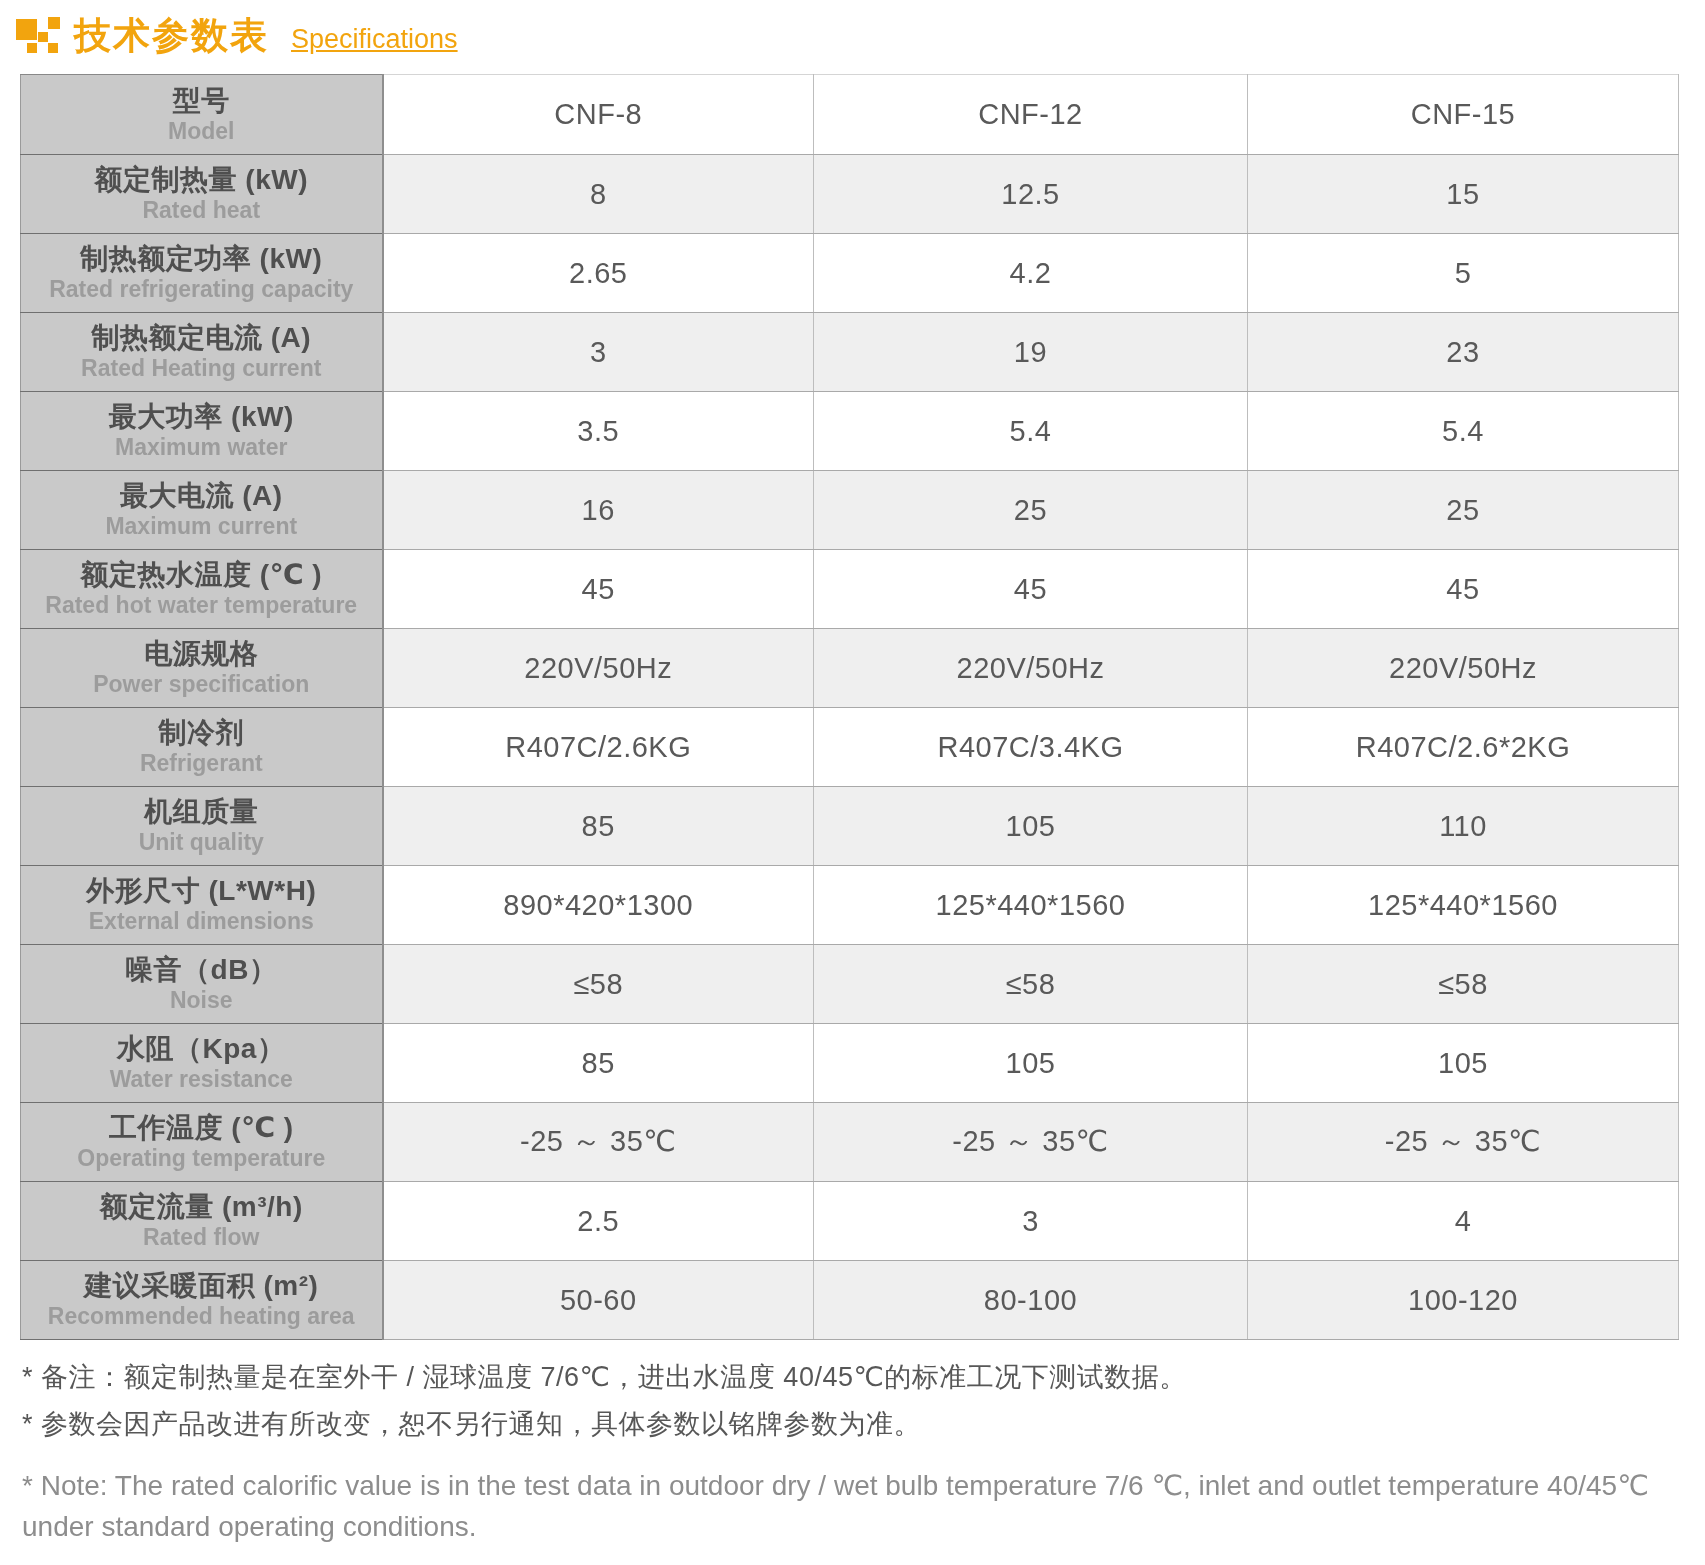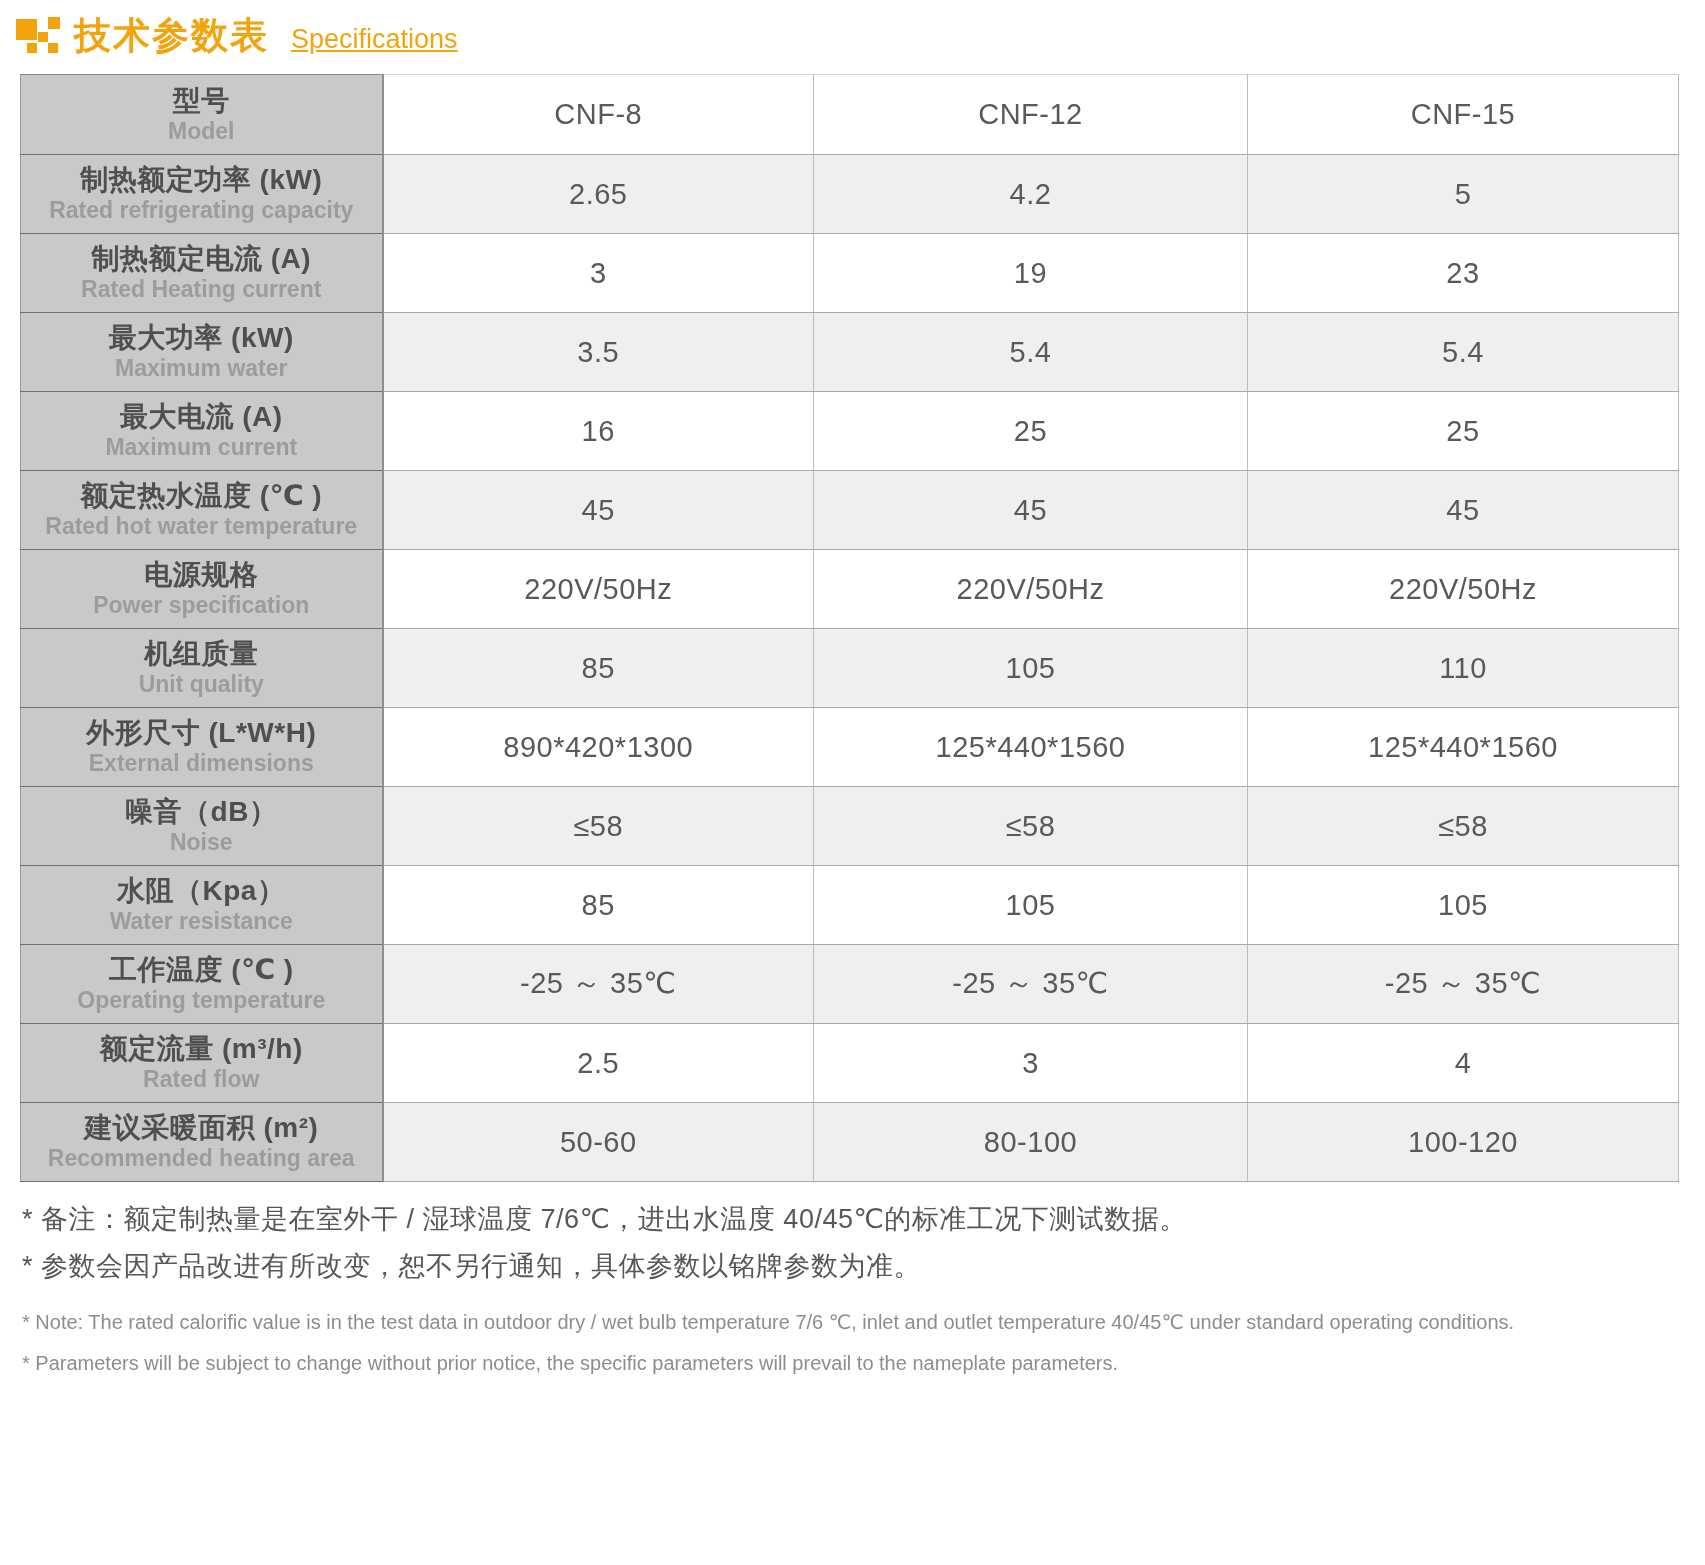--- a/index.html
+++ b/index.html
@@ -84,21 +84,21 @@
   .notes { margin: 18px 30px 0 22px; }
   .note-cn {
     margin: 8px 0 8px 0;
     font-size: 27px;
     color: #575757;
     line-height: 1.45;
     letter-spacing: 0.5px;
   }
   .note-en {
     margin: 22px 0 0 0;
-    font-size: 20px;
+    font-size: 28px;
     color: #8D8D8D;
     line-height: 1.45;
   }
   .note-en + .note-en { margin-top: 12px; }
 </style>
 </head>
 <body>
 
 <div class="title-bar">
   <span class="title-icon">
@@ -128,20 +128,29 @@
         <div class="en-l">Model</div>
       </th>
       <td class="val">CNF-8</td>
       <td class="val">CNF-12</td>
       <td class="val">CNF-15</td>
     </tr>
   </thead>
   <tbody>
     <tr>
       <th class="lbl">
+        <div class="cn-l">额定制热量 (kW)</div>
+        <div class="en-l">Rated heat</div>
+      </th>
+      <td class="val">8</td>
+      <td class="val">12.5</td>
+      <td class="val">15</td>
+    </tr>
+    <tr>
+      <th class="lbl">
         <div class="cn-l">制热额定功率 (kW)</div>
         <div class="en-l">Rated refrigerating capacity</div>
       </th>
       <td class="val">2.65</td>
       <td class="val">4.2</td>
       <td class="val">5</td>
     </tr>
     <tr>
       <th class="lbl">
         <div class="cn-l">制热额定电流 (A)</div>
@@ -179,20 +188,29 @@
       <td class="val">45</td>
     </tr>
     <tr>
       <th class="lbl">
         <div class="cn-l">电源规格</div>
         <div class="en-l">Power specification</div>
       </th>
       <td class="val">220V/50Hz</td>
       <td class="val">220V/50Hz</td>
       <td class="val">220V/50Hz</td>
+    </tr>
+    <tr>
+      <th class="lbl">
+        <div class="cn-l">制冷剂</div>
+        <div class="en-l">Refrigerant</div>
+      </th>
+      <td class="val">R407C/2.6KG</td>
+      <td class="val">R407C/3.4KG</td>
+      <td class="val">R407C/2.6*2KG</td>
     </tr>
     <tr>
       <th class="lbl">
         <div class="cn-l">机组质量</div>
         <div class="en-l">Unit quality</div>
       </th>
       <td class="val">85</td>
       <td class="val">105</td>
       <td class="val">110</td>
     </tr>

